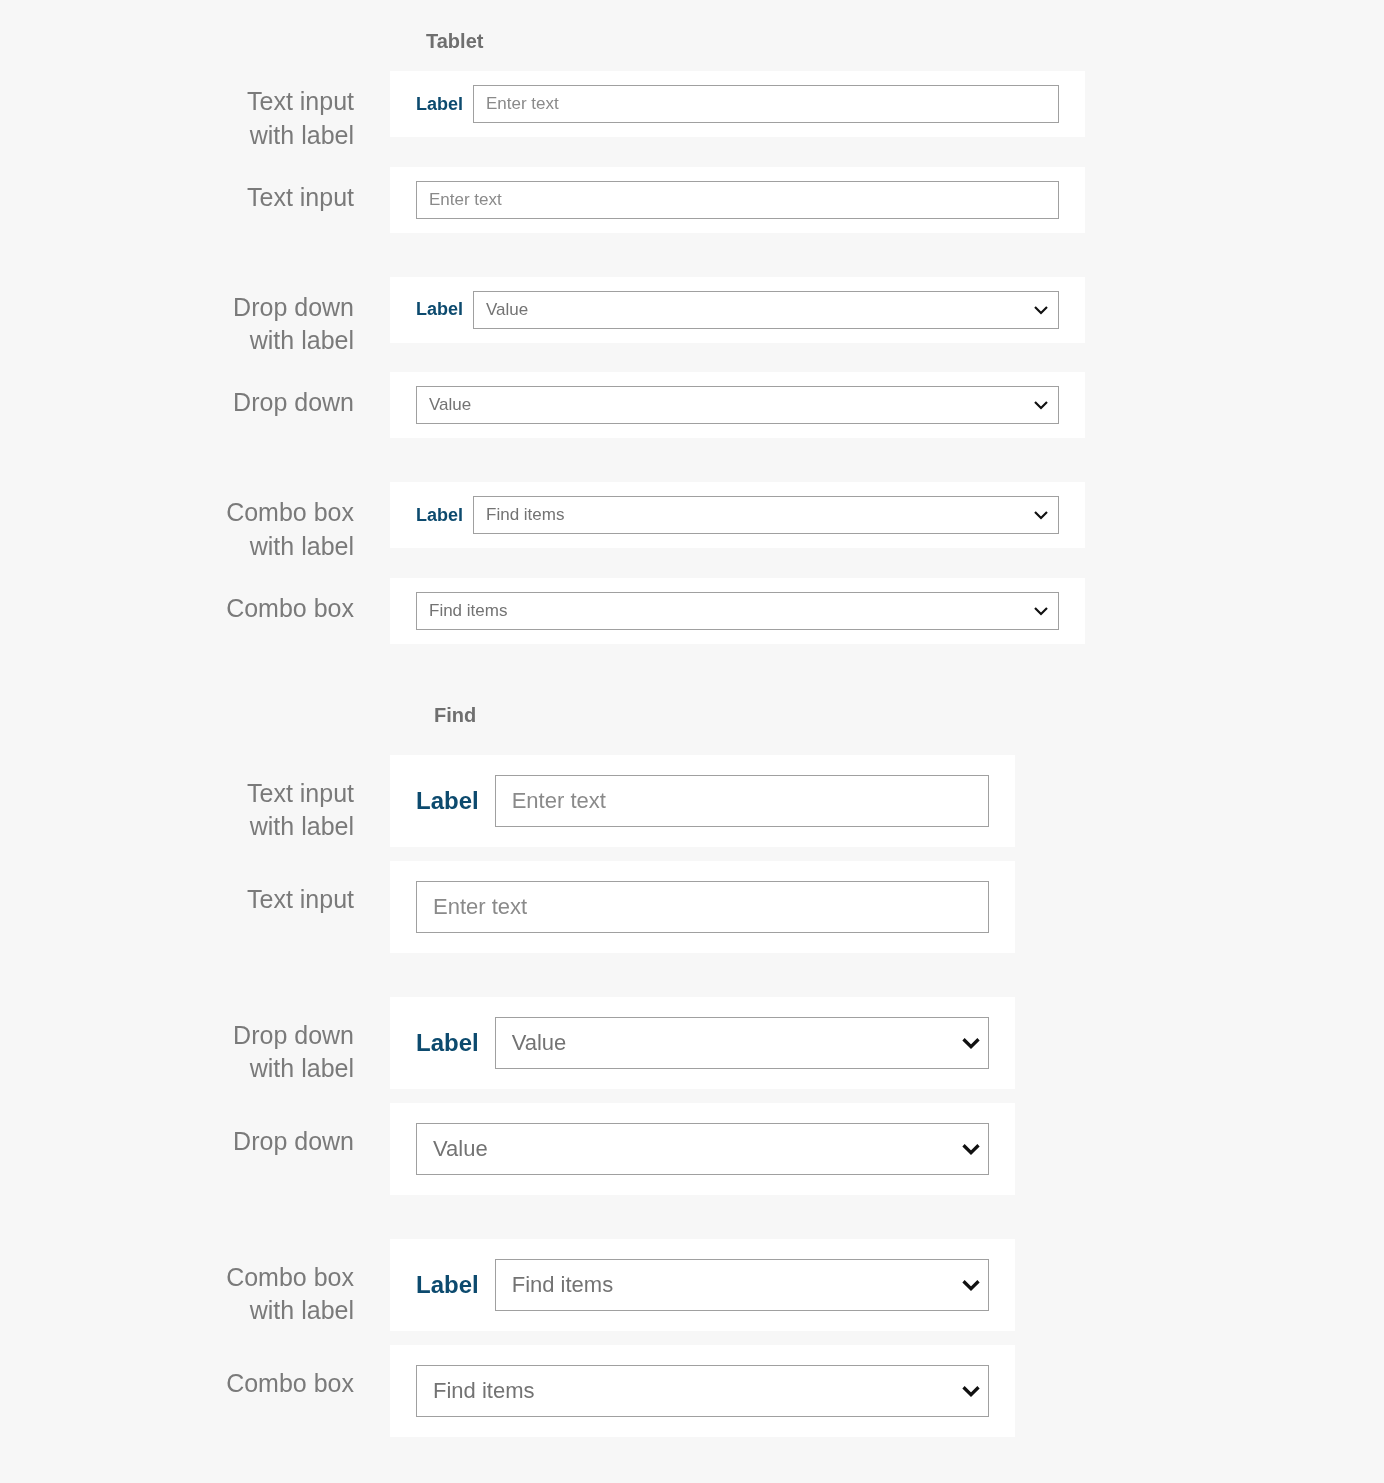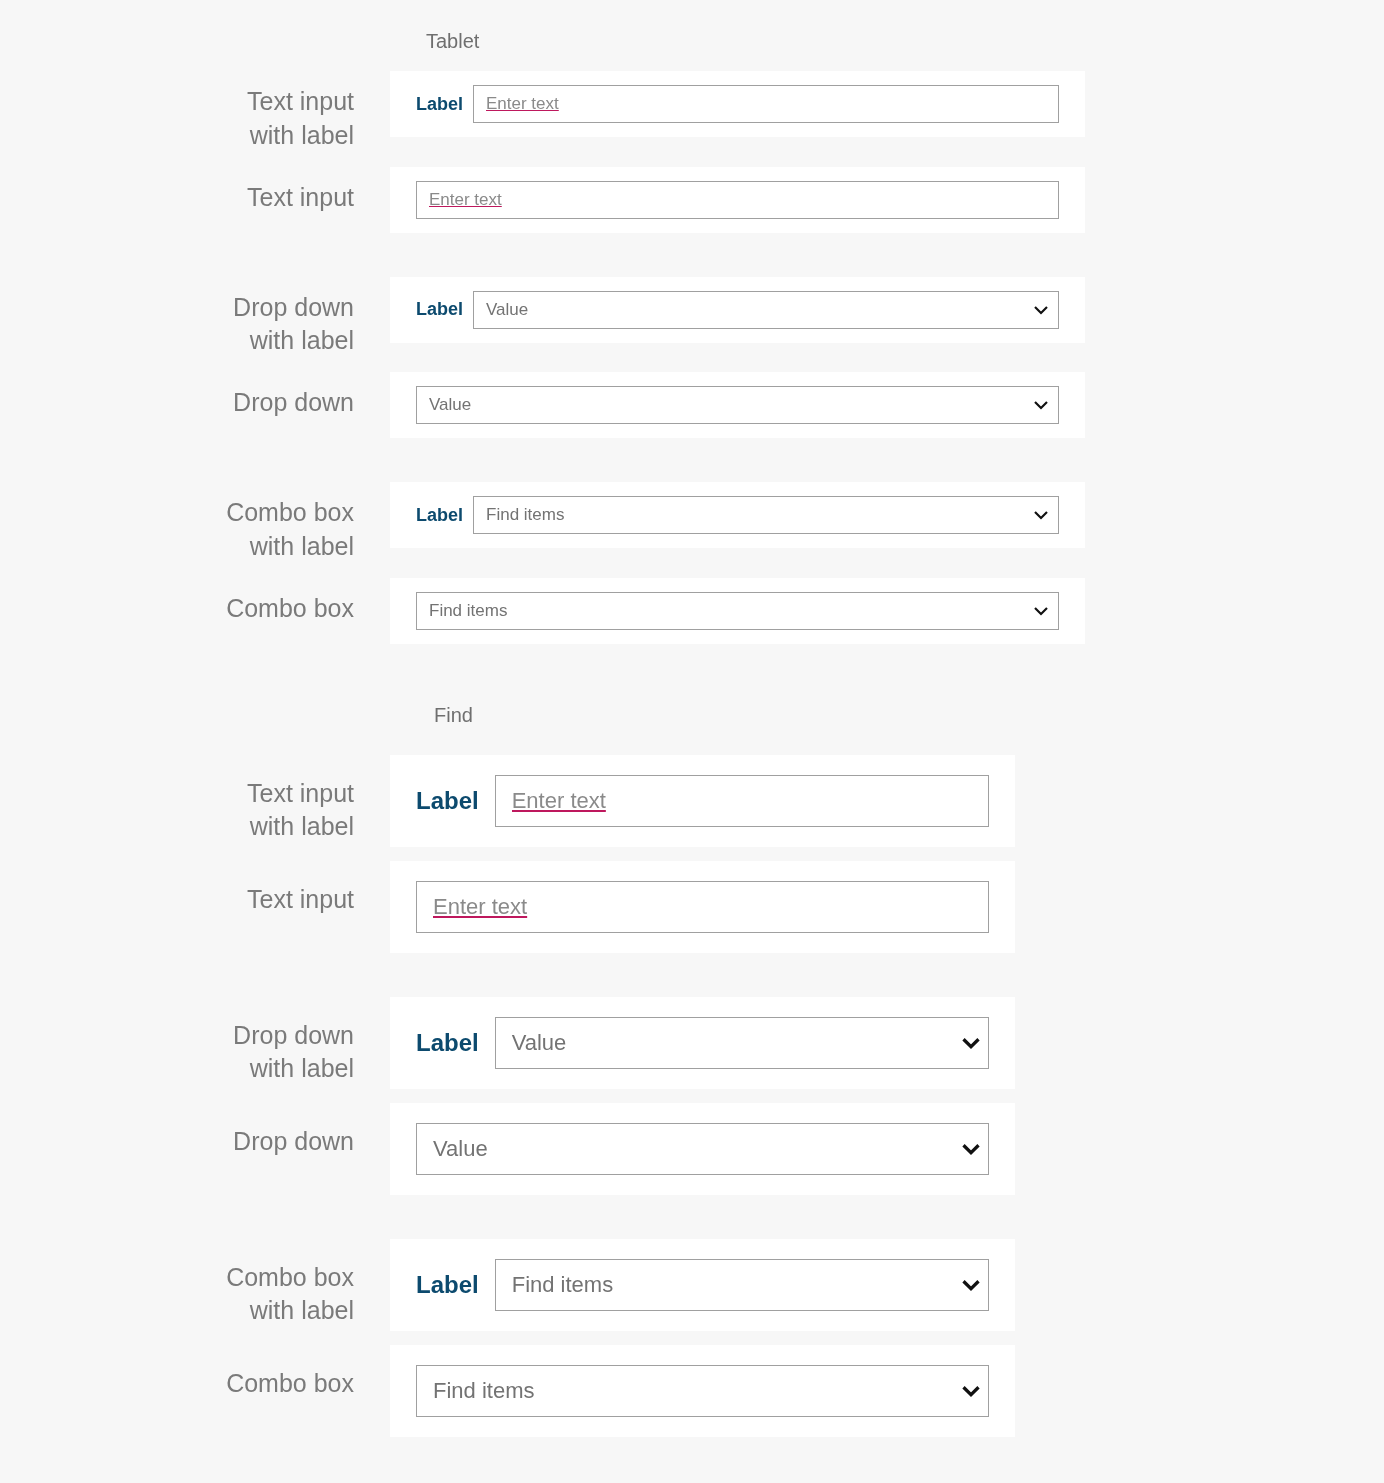--- a/index.html
+++ b/index.html
@@ -8,21 +8,21 @@
     background: #f7f7f7;
     width: 1384px;
     min-height: 1483px;
     padding-top: 30px;
   }
   .section-heading {
     color: #6f6f6f;
     font-size: 20px;
     margin-left: 426px;
     margin-bottom: 18px;
-    font-weight: 400;
+    font-weight: 700;
   }
   .section-heading.phone {
     margin-top: 60px;
     margin-left: 434px;
     margin-bottom: 28px;
   }
   .row {
     display: flex;
     align-items: flex-start;
     margin-bottom: 14px;
@@ -76,21 +76,20 @@
     height: 52px;
   }
   .control input {
     border: none;
     outline: none;
     width: 100%;
     font-size: 17px;
     padding: 0 12px;
     color: #be185d;
     background: transparent;
-    text-decoration: underline;
   }
   .control.phone input {
     font-size: 22px;
     padding: 0 16px;
   }
   .control input::placeholder {
     color: #8a8a8a;
   }
   .control .value-text {
     padding: 0 12px;

